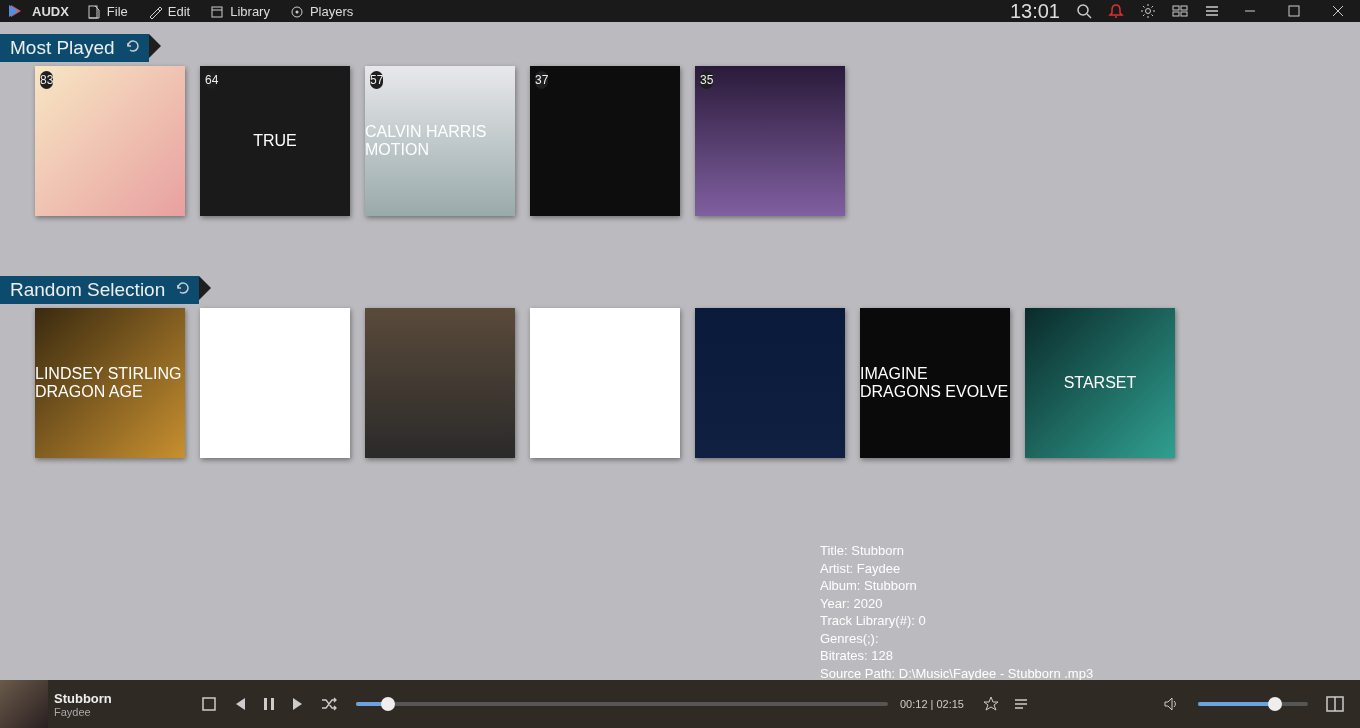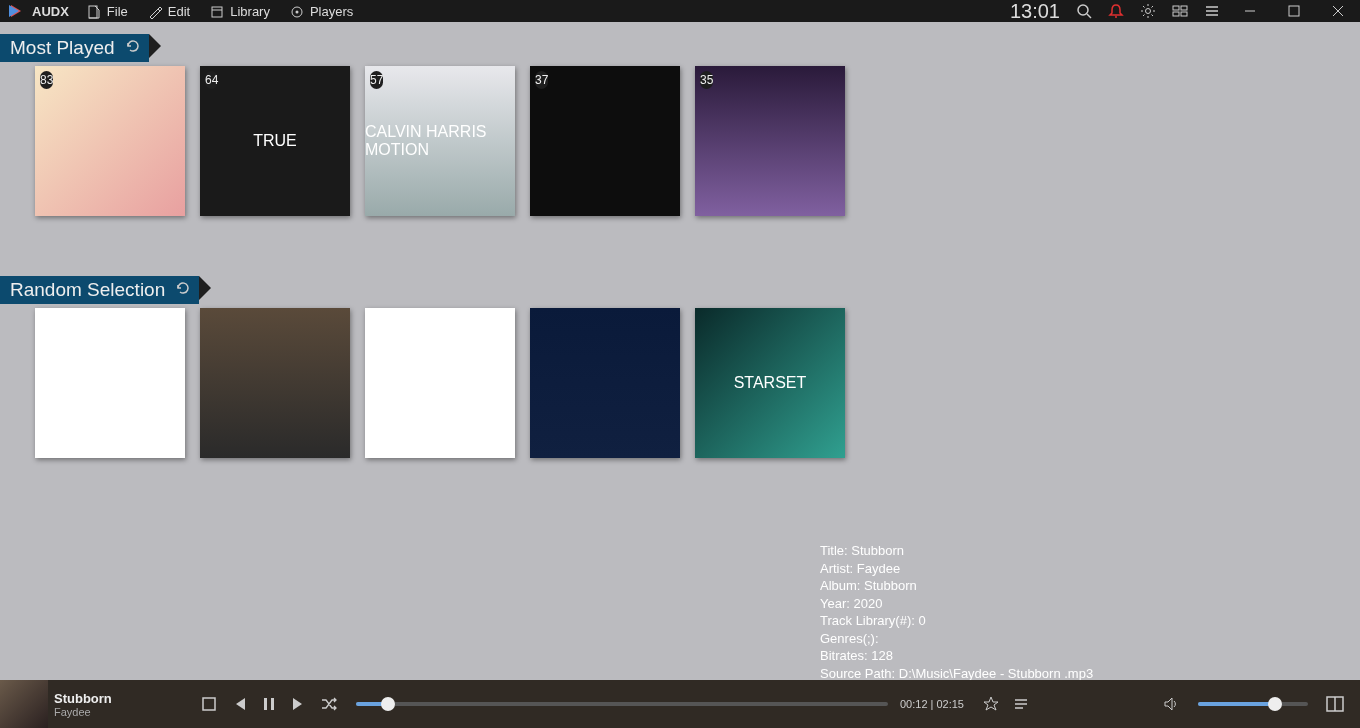--- a/index.html
+++ b/index.html
@@ -162,30 +162,36 @@
 
   <div class="section-label">
     <span>Random Selection</span>
     <span class="refresh-ic"><svg width="16" height="16" viewBox="0 0 16 16">
           <path d="M3 8 A5 5 0 1 1 5 12" fill="none" stroke="#ccc" stroke-width="1.5"></path>
           <path d="M3 5 L3 8 L6 8" fill="none" stroke="#ccc" stroke-width="1.5"></path>
         </svg></span>
   </div>
   <div class="row" id="row-rand">
       <div class="album">
+        <div class="art" style="background: linear-gradient(135deg, rgb(58, 42, 16), rgb(200, 144, 48));">LINDSEY STIRLING DRAGON AGE</div>
+      </div>
+      <div class="album">
         <div class="art" style="background: rgb(255, 255, 255);"></div>
       </div>
       <div class="album">
         <div class="art" style="background: linear-gradient(rgb(90, 74, 58), rgb(42, 42, 42));"></div>
       </div>
       <div class="album">
         <div class="art" style="background: rgb(255, 255, 255);">DANCEFLOOR</div>
       </div>
       <div class="album">
         <div class="art" style="background: linear-gradient(rgb(10, 26, 58), rgb(16, 32, 64));"></div>
+      </div>
+      <div class="album">
+        <div class="art" style="background: rgb(10, 10, 10);">IMAGINE DRAGONS EVOLVE</div>
       </div>
       <div class="album">
         <div class="art" style="background: linear-gradient(135deg, rgb(10, 42, 42), rgb(48, 160, 144));">STARSET</div>
       </div>
     </div>
 
   <div class="info-panel">
     <div><span>Title: </span><span>Stubborn</span></div>
     <div><span>Artist: </span><span>Faydee</span></div>
     <div><span>Album: </span><span>Stubborn</span></div>

